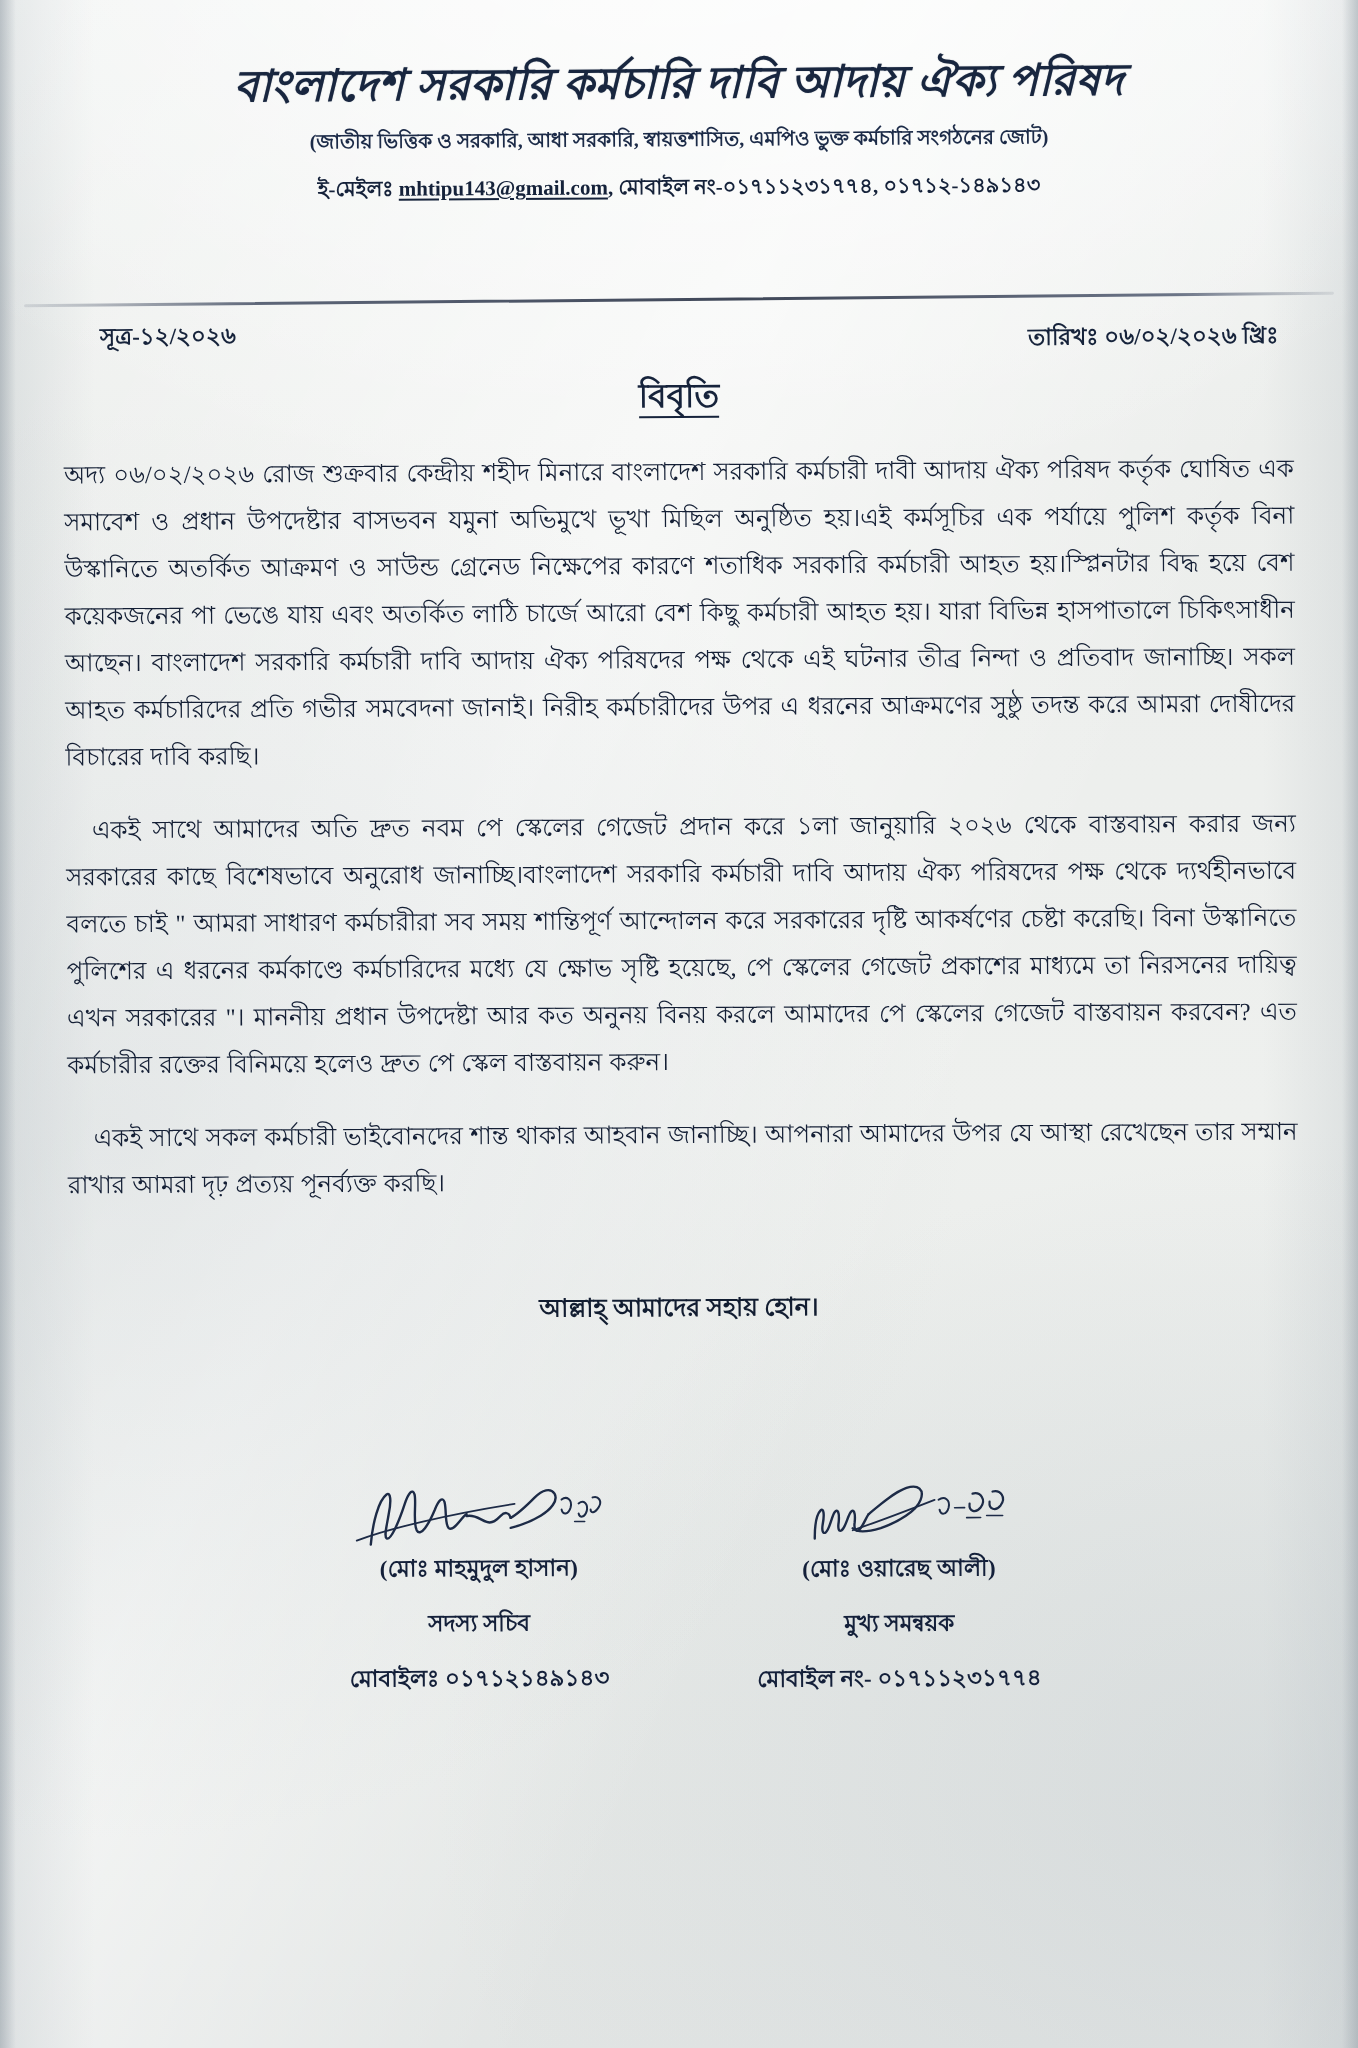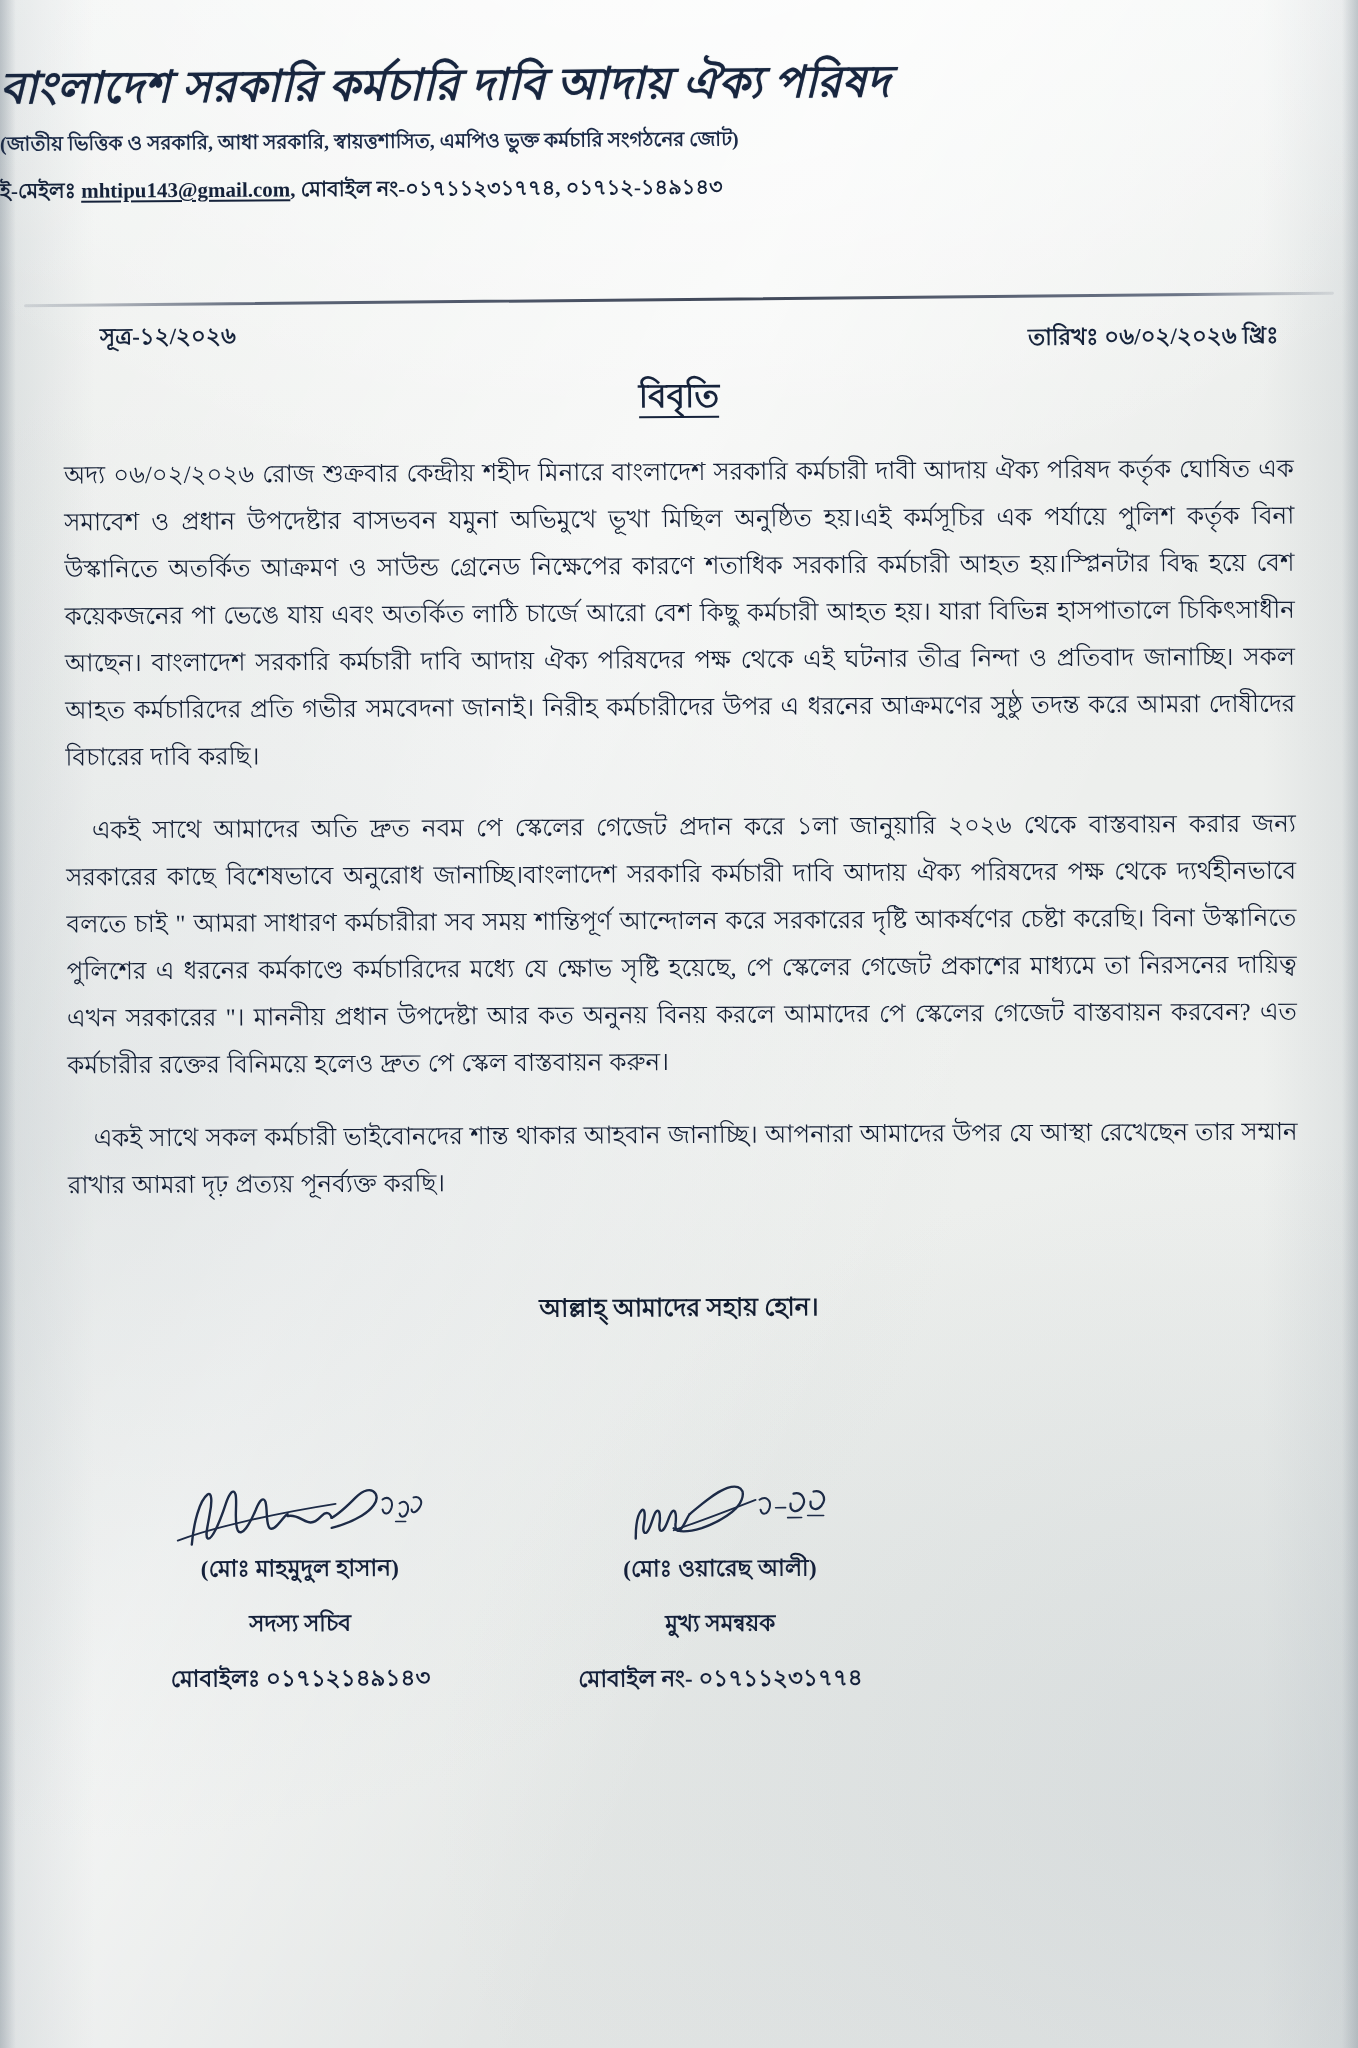--- a/index.html
+++ b/index.html
@@ -29,21 +29,21 @@
     background:
       radial-gradient(ellipse 120% 60% at 50% -10%, rgba(255,255,255,0.85), rgba(255,255,255,0) 60%),
       radial-gradient(ellipse 90% 50% at 8% 55%, rgba(190,198,202,0.30), rgba(255,255,255,0) 70%),
       radial-gradient(ellipse 90% 45% at 95% 88%, rgba(188,196,201,0.35), rgba(255,255,255,0) 70%),
       linear-gradient(90deg, rgba(175,184,190,0.30) 0%, rgba(255,255,255,0) 7%, rgba(255,255,255,0) 93%, rgba(175,184,190,0.28) 100%);
   }
   .letterhead {
     position: absolute;
     left: 0; right: 0;
     top: 58px;
-    text-align: left;
+    text-align: center;
     color: #1b2a4a;
   }
   .org-title {
     font-size: 44px;
     line-height: 1.18;
     font-weight: 700;
     font-style: italic;
     letter-spacing: 0.5px;
     color: #18263f;
     transform: rotate(-0.45deg);
@@ -135,21 +135,21 @@
     color: #121d31;
     transform: rotate(-0.35deg);
   }
 
   .sign-area {
     position: absolute;
     left: 90px;
     right: 70px;
     top: 1470px;
     display: flex;
-    justify-content: flex-start;
+    justify-content: center;
   }
   .sign-block {
     width: 420px;
     text-align: center;
     color: #14203a;
     transform: rotate(-0.3deg);
   }
   .sign-block.right { transform: rotate(-0.3deg); }
   .sig-graphic {
     position: relative;

